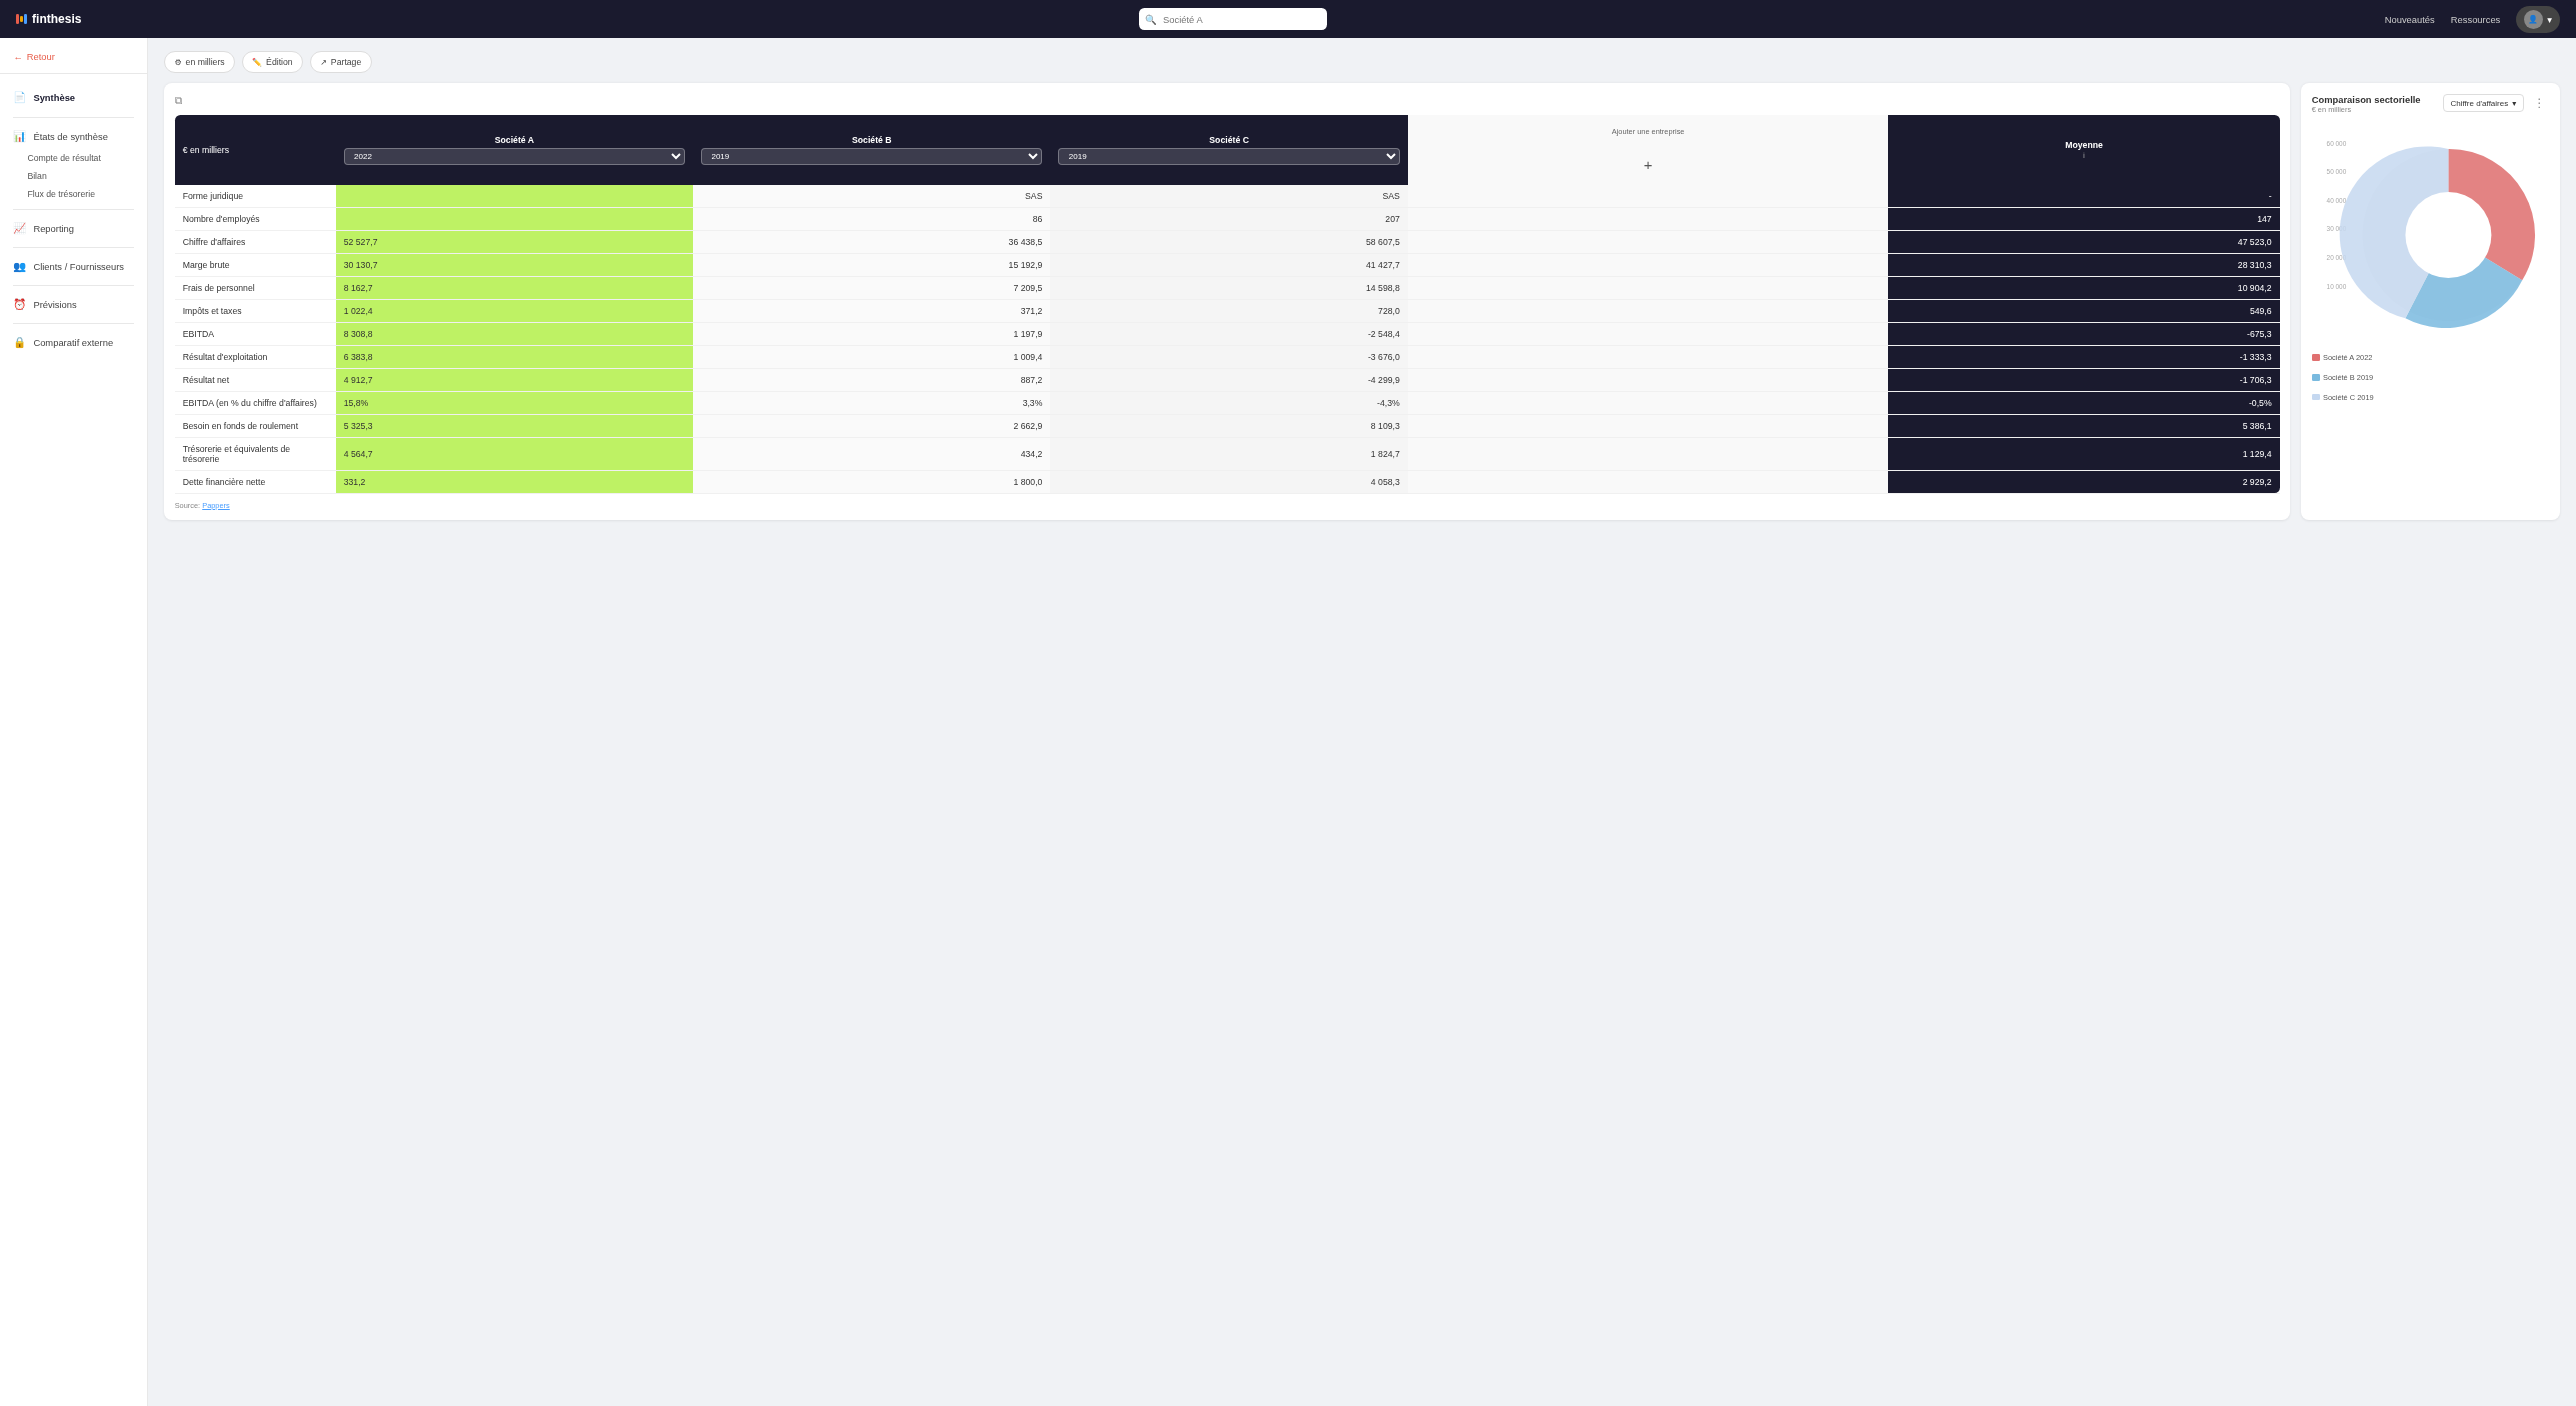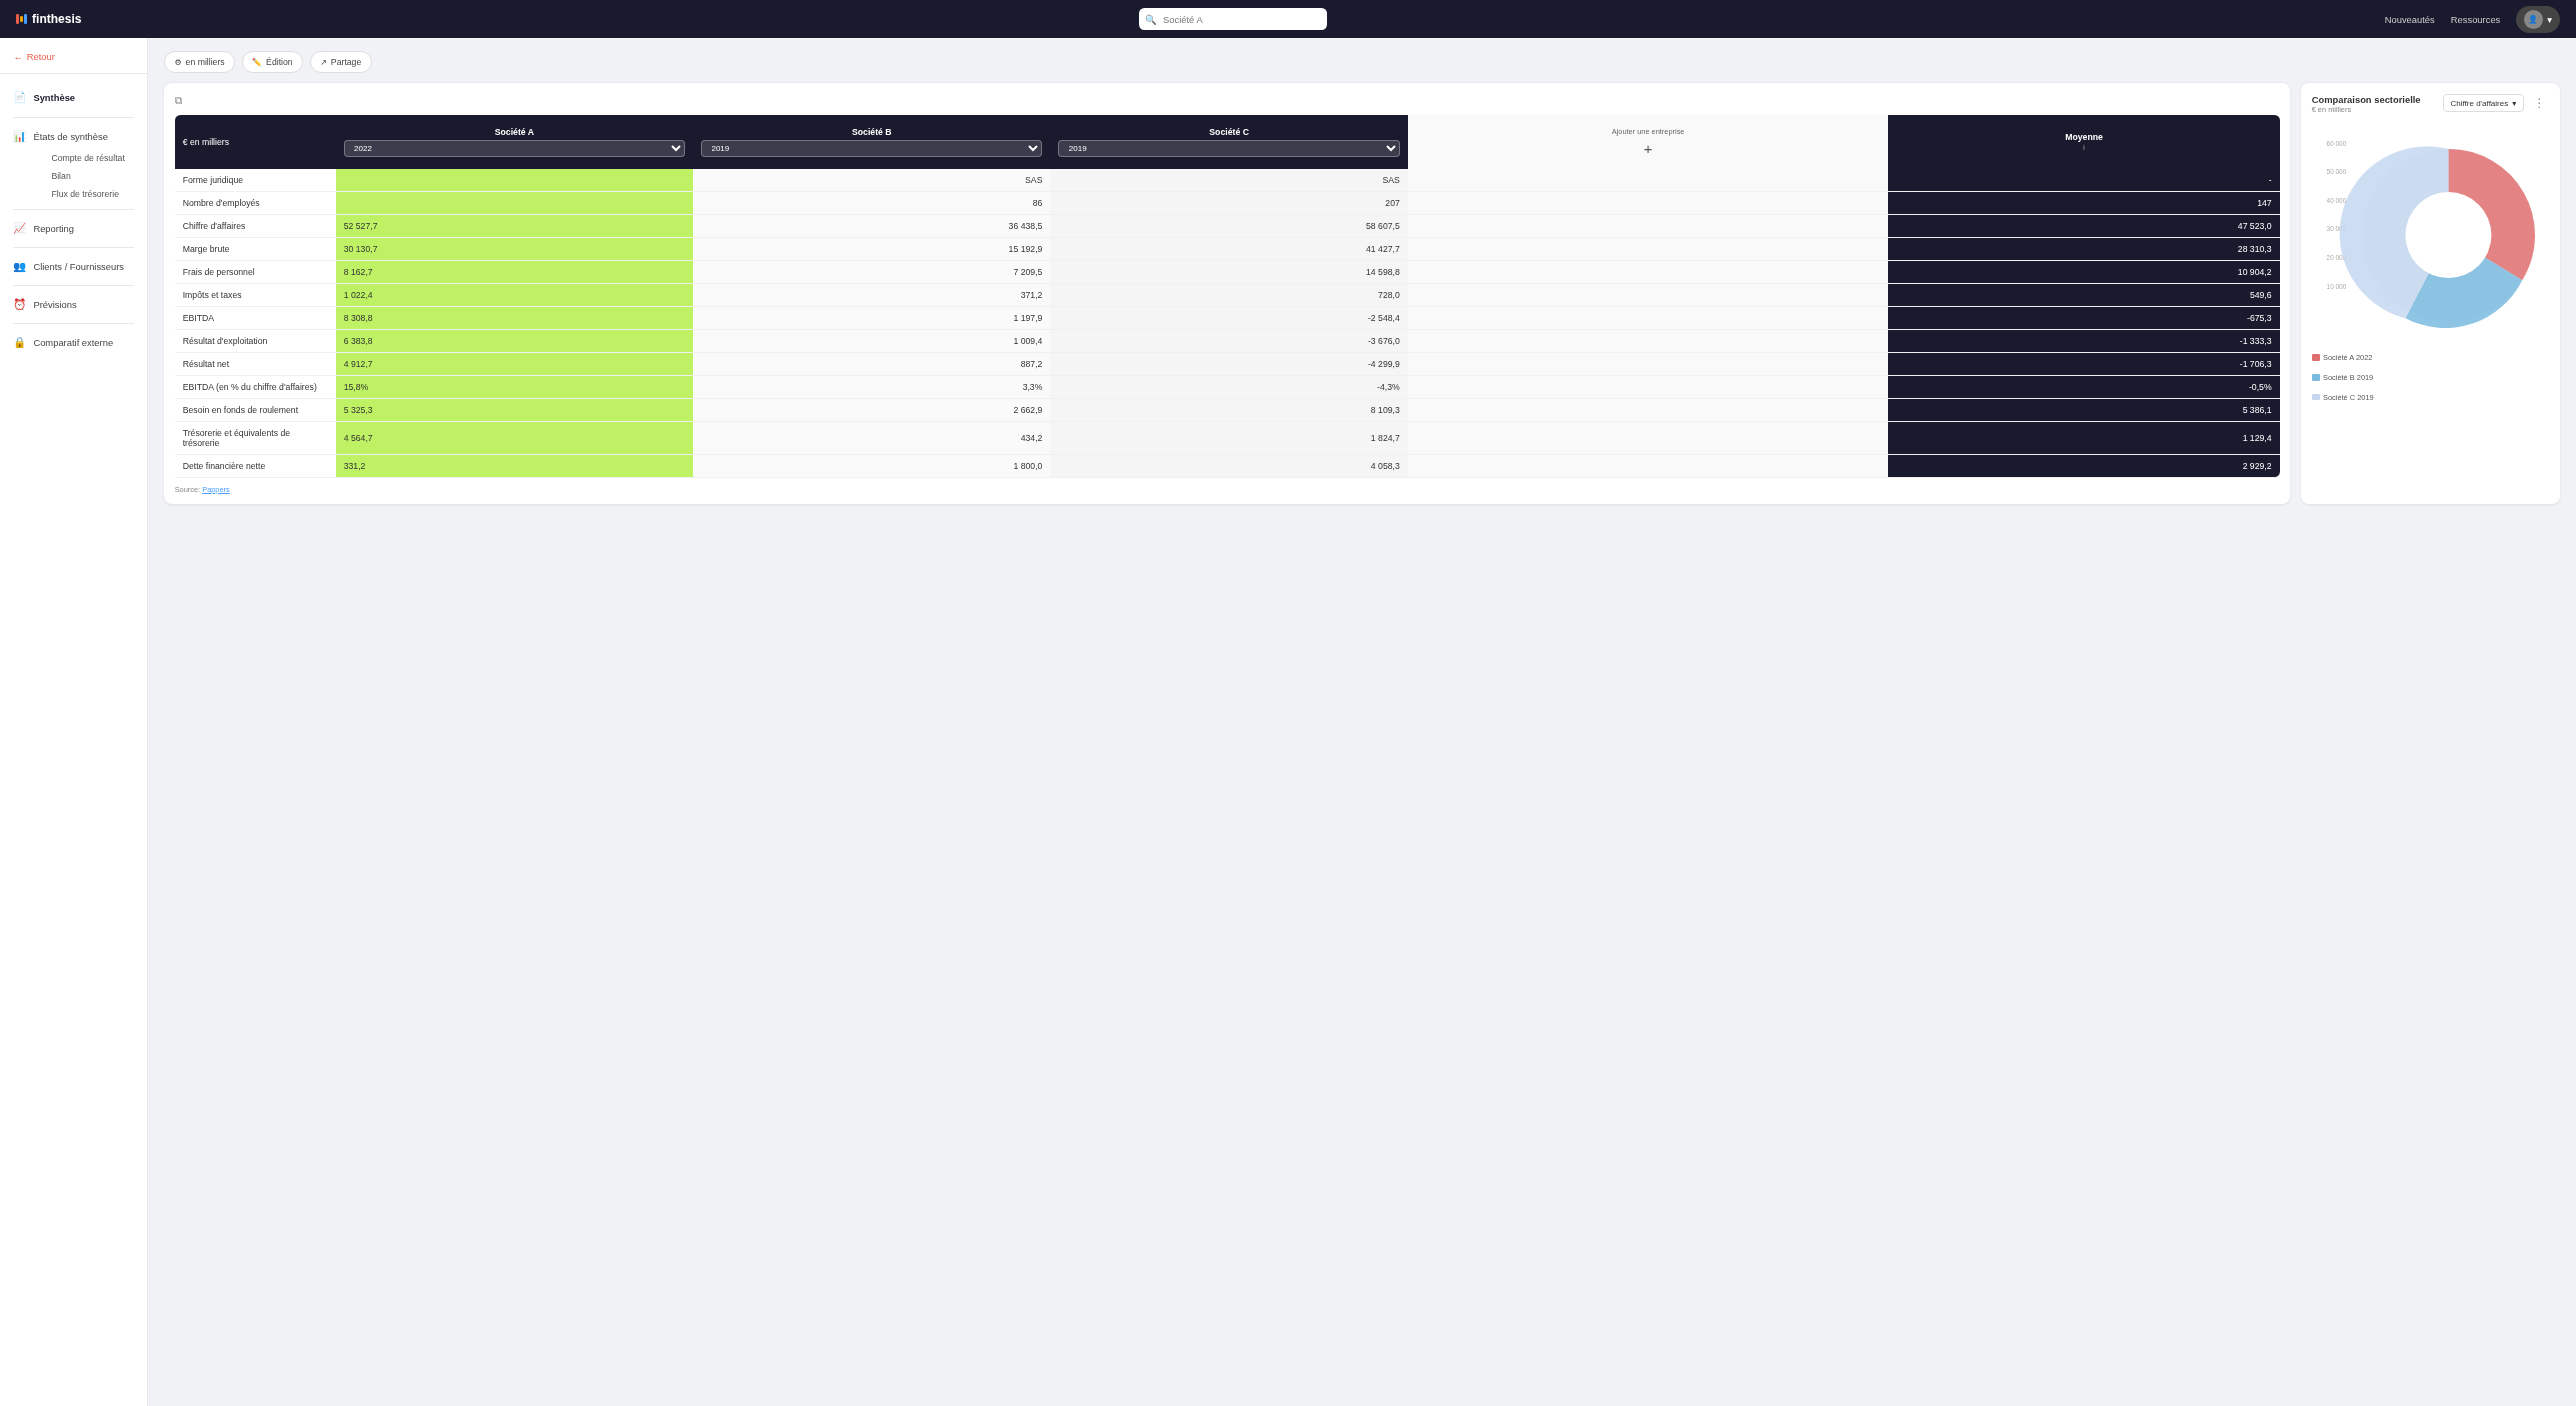--- a/index.html
+++ b/index.html
@@ -37,21 +37,21 @@
     
     .sidebar { width: 148px; background: #fff; border-right: 0.7px solid #e8e8e8; padding: 13.4px 0; flex-shrink: 0; }
     .sidebar-back { display: flex; align-items: center; gap: 4px; color: #e85d4a; font-size: 9.4px; padding: 0 13.4px 10.7px; cursor: pointer; border-bottom: 0.7px solid #e8e8e8; margin-bottom: 10.7px; }
     .sidebar-section { margin-bottom: 2.7px; }
     .sidebar-item {
       display: flex; align-items: center; gap: 6.7px; padding: 6.7px 13.4px;
       font-size: 9.4px; color: #444; cursor: pointer; border-radius: 0;
     }
     .sidebar-item.active { color: #1a1a2e; font-weight: 600; }
     .sidebar-item .icon { font-size: 10.7px; color: #666; }
-    .sidebar-sub { padding-left: 37px; }
+    .sidebar-sub { padding-left: 13px; }
     .sidebar-sub-item { padding: 4px 0 4px 13.4px; font-size: 8.7px; color: #555; cursor: pointer; border-left: 1.3px solid transparent; }
     .sidebar-divider { border: none; border-top: 0.7px solid #e8e8e8; margin: 5.4px 13.4px; }
 
     
     .main { flex: 1; padding: 13.4px 16px; overflow-y: auto; }
 
     
     .toolbar { display: flex; align-items: center; gap: 6.7px; margin-bottom: 10.7px; }
     .toolbar-btn {
       display: flex; align-items: center; gap: 4px; padding: 4.7px 9.4px;
@@ -89,21 +89,21 @@
     .comparison-table tbody tr td { padding: 6px 8px; border-bottom: 0.7px solid #f0f0f0; color: #333; }
     .comparison-table tbody tr td.row-label { color: #333; font-weight: 400; }
     .comparison-table tbody tr td.val-a { background: #bef264; text-align: left; color: #333; }
     .comparison-table tbody tr td.val-b { background: #fafafa; text-align: right; color: #333; }
     .comparison-table tbody tr td.val-c { background: #f5f5f5; text-align: right; color: #333; }
     .comparison-table tbody tr td.val-moy { background: #1a1a2e; text-align: right; color: #fff; }
     .comparison-table tbody tr:last-child td:first-child { border-radius: 0 0 0 5.4px; }
     .comparison-table tbody tr:last-child td:last-child { border-radius: 0 0 5.4px 0; }
 
     .add-company-col { min-width: 60px; text-align: center; vertical-align: middle; }
-    .add-company-btn { display: flex; flex-direction: column; align-items: center; gap: 4px; color: #666; font-size: 8px; cursor: pointer; padding: 5.4px; }
+    .add-company-btn { display: flex; flex-direction: column; align-items: center; gap: 20px; color: #666; font-size: 8px; cursor: pointer; padding: 5.4px; }
     .add-company-btn .plus { font-size: 14.8px; color: #555; font-weight: 300; }
     .add-company-cell { background: #f9f9f9; text-align: center; }
 
     .source-text { font-size: 7.4px; color: #888; margin-top: 6.7px; }
     .source-text a { color: #4a9eff; text-decoration: underline; }
 
     
     .chart-card { background: #fff; border-radius: 8px; padding: 10.7px; width: 259px; flex-shrink: 0; box-shadow: 0 0.7px 2.7px rgba(0,0,0,0.08); }
     .chart-header { display: flex; align-items: flex-start; justify-content: space-between; margin-bottom: 2.7px; }
     .chart-title { font-size: 9.4px; font-weight: 600; color: #333; }

